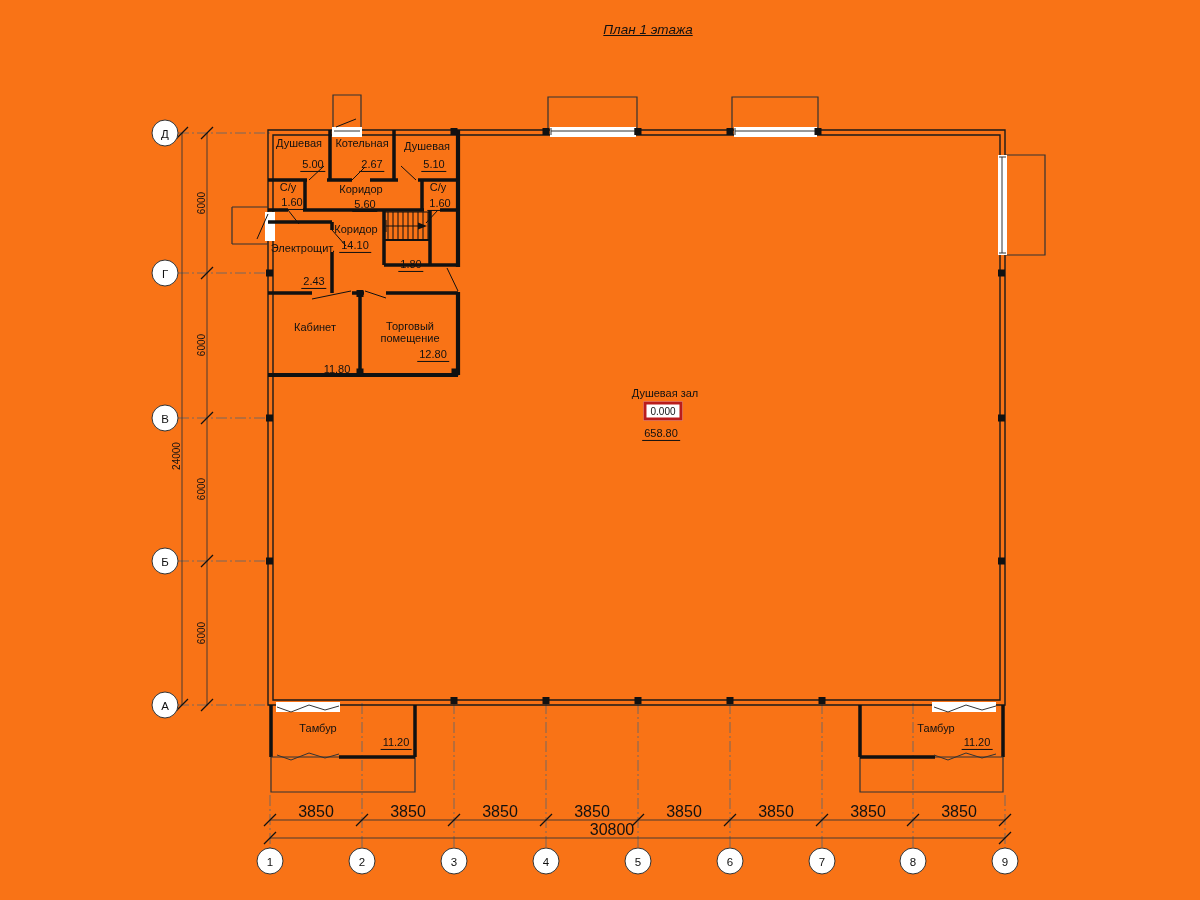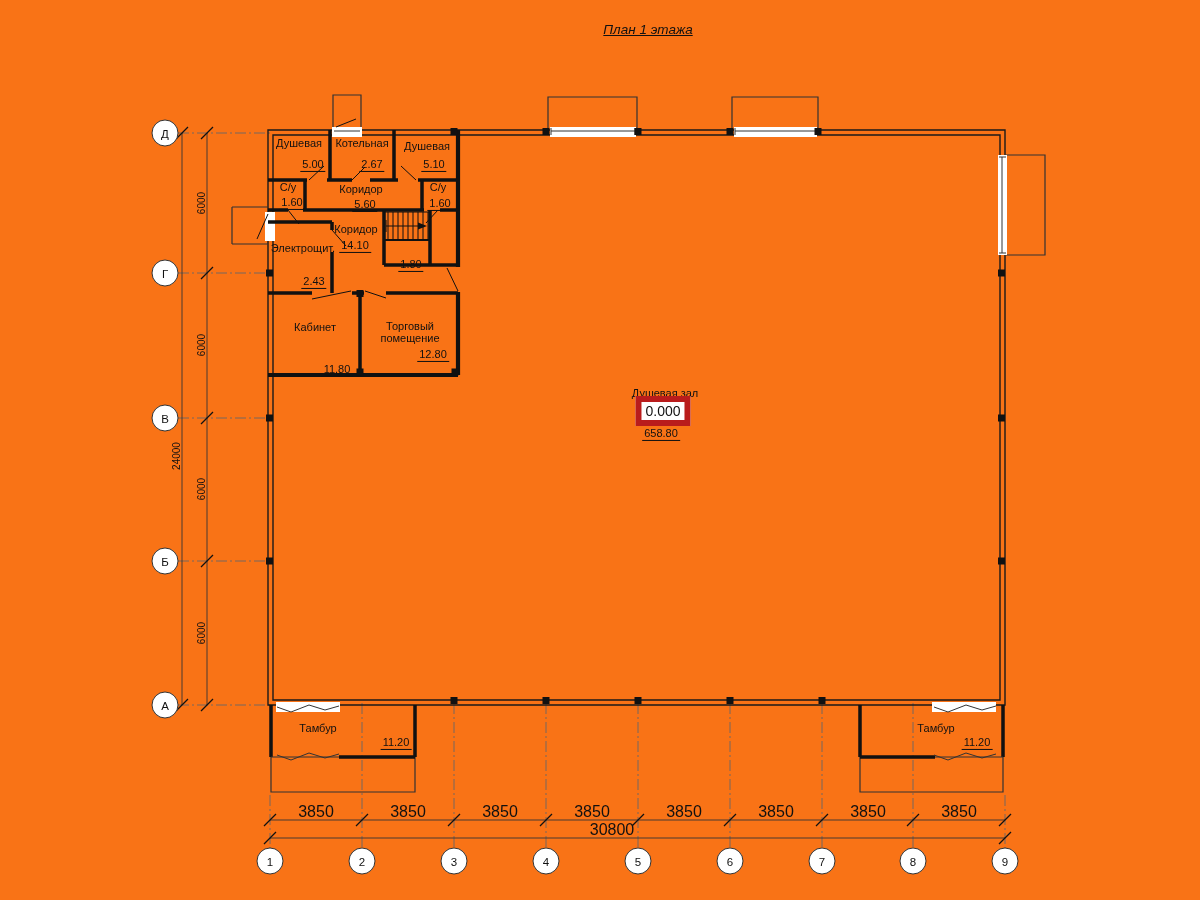--- a/index.html
+++ b/index.html
@@ -13,22 +13,22 @@
   .area{border-bottom:1.2px solid #111;padding:0 2px 1px 2px;}
   .dim{position:absolute;transform:translate(-50%,-50%);white-space:nowrap;
        font-size:16px;color:#111;}
   .vdim{position:absolute;transform:translate(-50%,-50%) rotate(-90deg);
        white-space:nowrap;font-size:10px;color:#111;}
   .circ{position:absolute;width:25px;height:25px;border:1.1px solid #333;border-radius:50%;
         background:#fff;display:flex;align-items:center;justify-content:center;
         font-size:11.5px;transform:translate(-50%,-50%);}
   .title{position:absolute;left:648px;top:22px;transform:translateX(-50%);
          font-size:13.5px;font-style:italic;text-decoration:underline;}
-  .elevbox{position:absolute;transform:translate(-50%,-50%);border:6px solid #b91c1c;
-           background:#fff;padding:1px 4px;font-size:14px;text-align:center;}
+  .elevbox{position:absolute;transform:translate(-50%,-50%);border:3px solid #b91c1c;
+           background:#fff;padding:1px 4px;font-size:10px;text-align:center;}
 </style>
 </head>
 <body>
 
 <div id="stage">
 
   <svg width="1200" height="900" viewBox="0 0 1200 900">
 
     <g stroke="#666" stroke-width="0.9" fill="none" stroke-dasharray="11 3 2 3">
       <path d="M178 133 H272 M178 273 H272 M178 418 H272 M178 561 H272 M178 705 H272"></path>

